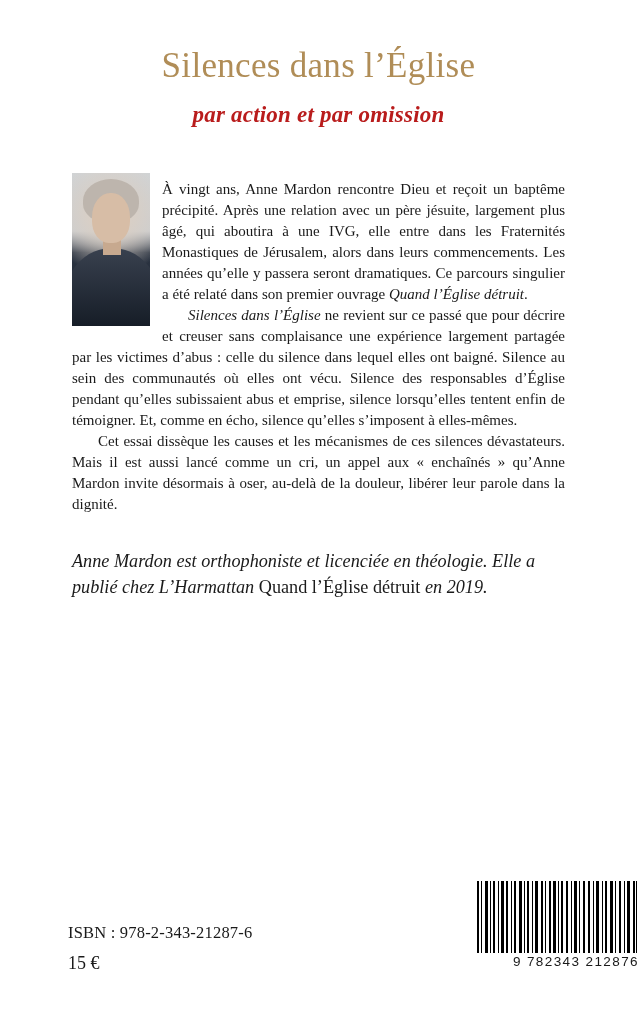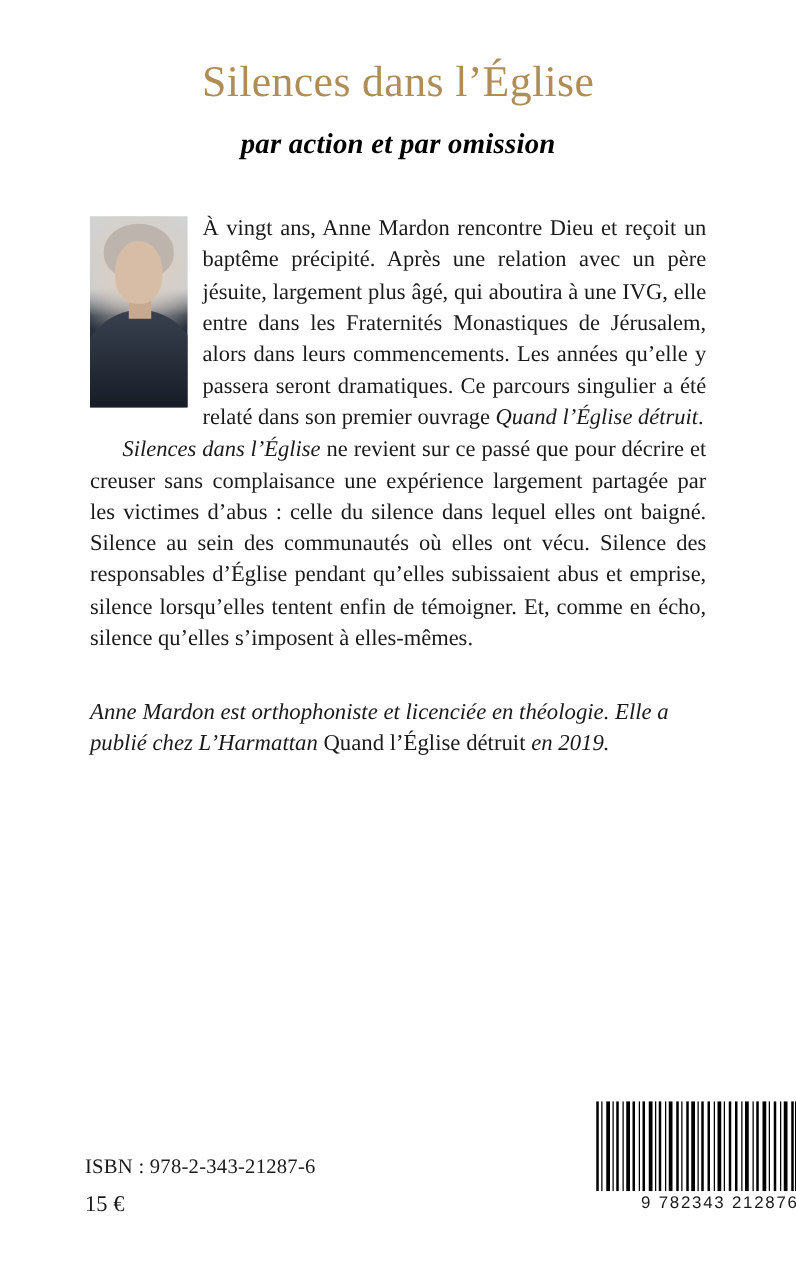--- a/index.html
+++ b/index.html
@@ -32,21 +32,21 @@
     font-size: 35px;
     color: #b08d57;
     letter-spacing: 0.3px;
     line-height: 1.15;
     margin: 0;
     font-weight: normal;
   }
   .book-subtitle {
     font-family: "Liberation Serif", serif;
     font-size: 23px;
-    color: #000000;
+    color: #b91c1c;
     font-style: italic;
     font-weight: bold;
     margin-top: 16px;
     letter-spacing: 0.2px;
   }
 
   
   .body-area {
     position: relative;
     margin: 0 72px 0 72px;
@@ -85,24 +85,24 @@
     background: linear-gradient(to bottom, #39414f, #161d27);
   }
   .author-photo .neck {
     position: absolute;
     left: 31px; top: 60px;
     width: 18px; height: 22px;
     background: #c7a98f;
   }
 
   p.para {
-    font-size: 18px;
+    font-size: 15px;
     line-height: 1.40;
     text-align: justify;
-    margin: 0 0 0 0;
+    margin: 9px 0 0 0;
     text-indent: 26px;
     hyphens: auto;
   }
   p.para.first { text-indent: 0; }
   p.para + p.para { margin-top: 0; }
   .it { font-style: italic; }
 
   .note {
     margin: 34px 72px 4px 72px;
     font-size: 18.2px;
@@ -170,20 +170,21 @@
       <div class="shoulders"></div>
       <div class="hair"></div>
       <div class="neck"></div>
       <div class="face"></div>
     </div>
 
     <p class="para first"><span>À vingt ans, Anne Mardon rencontre Dieu et reçoit un baptême précipité. Après une relation avec un père jésuite, largement plus âgé, qui aboutira à une IVG, elle entre dans les Fraternités Monastiques de Jérusalem, alors dans leurs commencements. Les années qu’elle y passera seront dramatiques. Ce parcours singulier a été relaté dans son premier ouvrage </span><span class="it">Quand l’Église détruit</span><span>.</span></p>
 
     <p class="para"><span class="it">Silences dans l’Église</span><span> ne revient sur ce passé que pour décrire et creuser sans complaisance une expérience largement partagée par les victimes d’abus : celle du silence dans lequel elles ont baigné. Silence au sein des communautés où elles ont vécu. Silence des responsables d’Église pendant qu’elles subissaient abus et emprise, silence lorsqu’elles tentent enfin de témoigner. Et, comme en écho, silence qu’elles s’imposent à elles-mêmes.</span></p>
 
+    <p class="para">Cet essai dissèque les causes et les mécanismes de ces silences dévastateurs. Mais il est aussi lancé comme un cri, un appel aux « enchaînés » qu’Anne Mardon invite désormais à oser, au-delà de la douleur, libérer leur parole dans la dignité.</p>
   </div>
 
   <div class="note"><span>Anne Mardon est orthophoniste et licenciée en théologie. Elle a publié chez L’Harmattan </span><span class="roman">Quand l’Église détruit</span><span> en 2019.</span></div>
 
   <div class="footer">
     <div class="isbn">ISBN : 978-2-343-21287-6</div>
     <div class="price">15 €</div>
 
     <div class="barcode-wrap">
       <svg class="barcode" viewBox="0 0 164 72" preserveAspectRatio="none">

